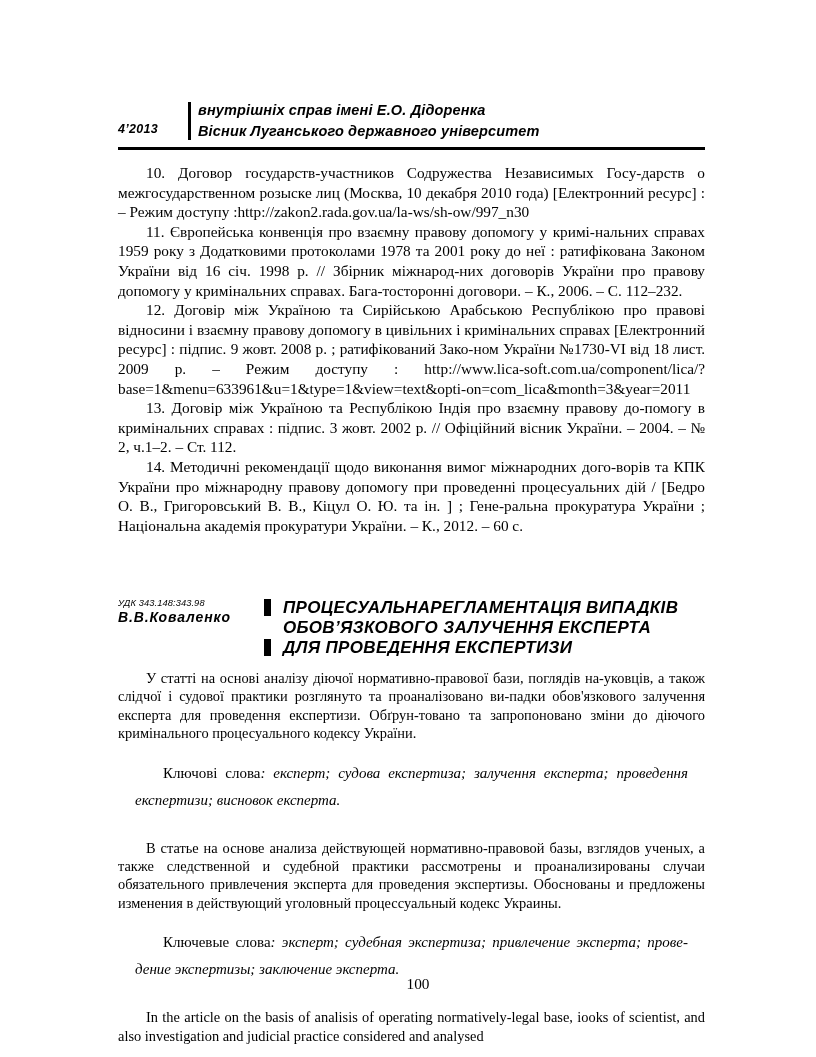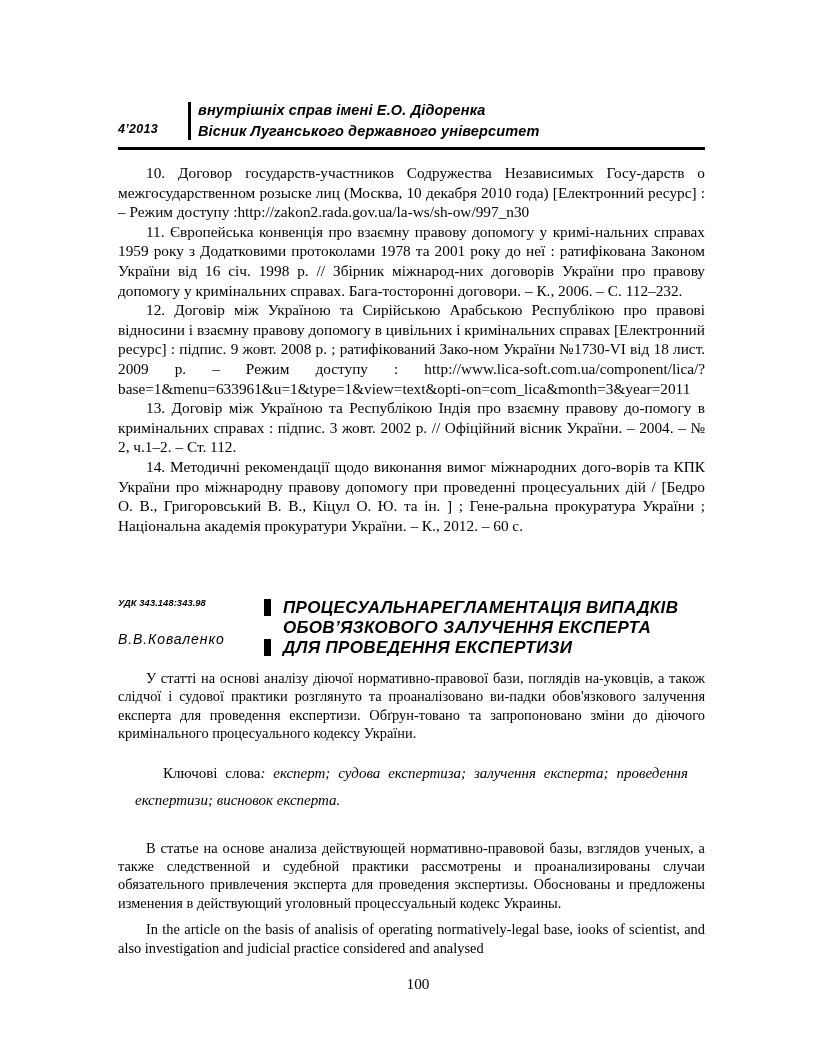--- a/index.html
+++ b/index.html
@@ -96,32 +96,32 @@
     top: 598px;
     width: 587px;
     height: 62px;
   }
   .udc {
     position: absolute;
     left: 0px;
     top: 0px;
     font-family: "Liberation Sans", "DejaVu Sans", sans-serif;
     font-style: italic;
-    font-weight: bold;
+    font-weight: normal;
     font-size: 9.3px;
     letter-spacing: 0.1px;
     white-space: nowrap;
   }
   .author {
     position: absolute;
     left: 0px;
-    top: 33px;
-    font-family: "Liberation Sans", "DejaVu Sans", sans-serif;
-    font-style: italic;
-    font-weight: normal;
+    top: 11px;
+    font-family: "Liberation Sans", "DejaVu Sans", sans-serif;
+    font-style: italic;
+    font-weight: bold;
     font-size: 14px;
     letter-spacing: 0.9px;
     white-space: nowrap;
     text-align: right;
   }
   .title-bars {
     position: absolute;
     left: 146px;
     top: 0px;
     width: 12px;
@@ -220,19 +220,20 @@
       <div>ОБОВ’ЯЗКОВОГО ЗАЛУЧЕННЯ ЕКСПЕРТА</div>
       <div>ДЛЯ ПРОВЕДЕННЯ ЕКСПЕРТИЗИ</div>
     </div>
   </div>
 
   <div class="abstracts">
     <p class="abstract">У статті на основі аналізу діючої нормативно-правової бази, поглядів на-уковців, а також слідчої і судової практики розглянуто та проаналізовано ви-падки обов'язкового залучення експерта для проведення експертизи. Обґрун-товано та запропоновано зміни до діючого кримінального процесуального кодексу України.</p>
     <p class="keywords"><span class="kw-label">Ключові слова</span><span class="kw-list">: експерт; судова експертиза; залучення експерта; проведення експертизи; висновок експерта.</span></p>
     <div class="gap"></div>
     <p class="abstract">В статье на основе анализа действующей нормативно-правовой базы, взглядов ученых, а также следственной и судебной практики рассмотрены и проанализированы случаи обязательного привлечения эксперта для проведения экспертизы. Обоснованы и предложены изменения в действующий уголовный процессуальный кодекс Украины.</p>
+    <p class="keywords"><span class="kw-label">Ключевые слова</span><span class="kw-list">: эксперт; судебная экспертиза; привлечение эксперта; прове-дение экспертизы; заключение эксперта.</span></p>
     <div class="gap"></div>
     <p class="abstract">In the article on the basis of analisis of operating normatively-legal base, iooks of scientist, and also investigation and judicial practice considered and analysed</p>
   </div>
 
   <div class="page-number">100</div>
 
 </div>
 
 </body></html>

